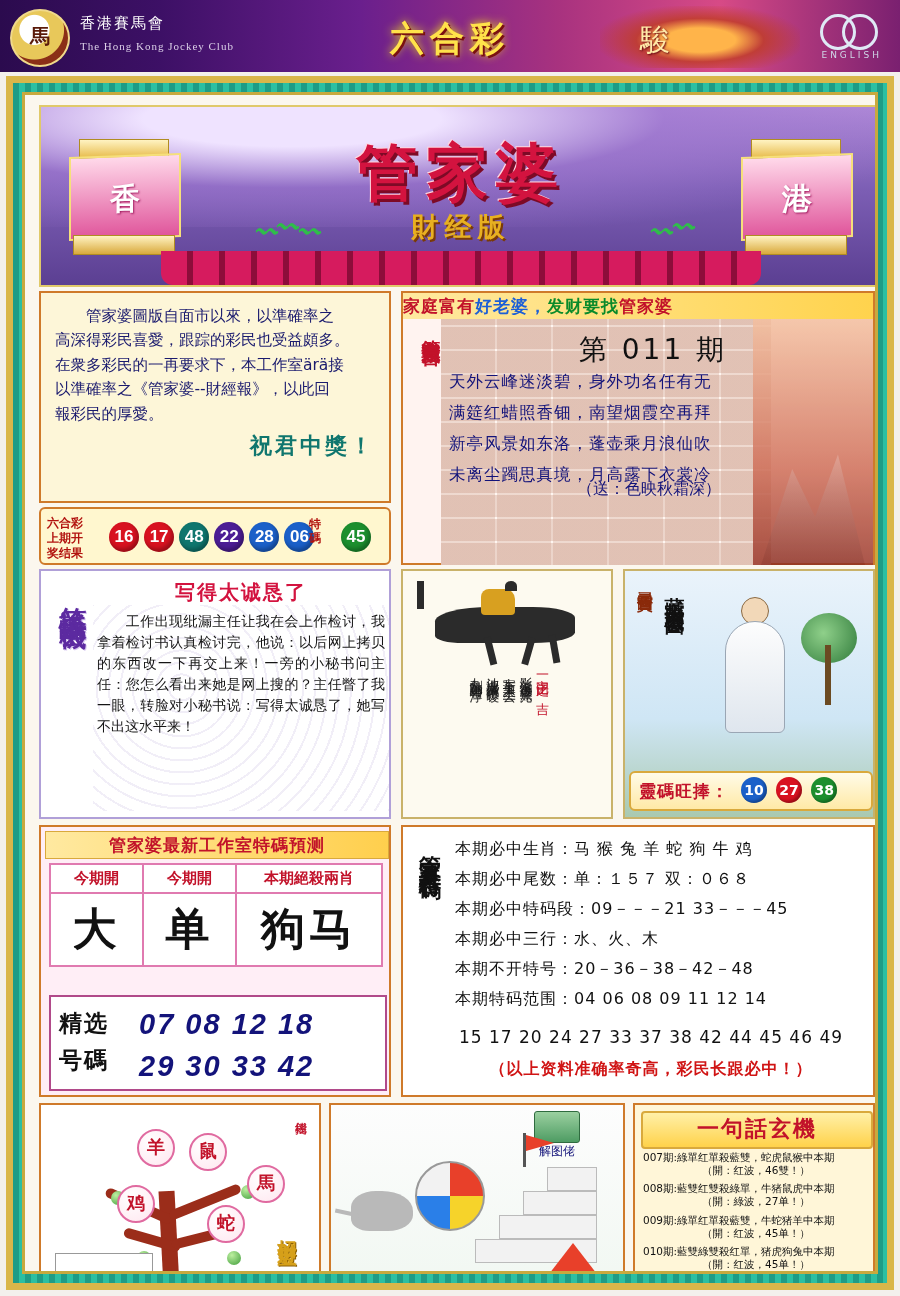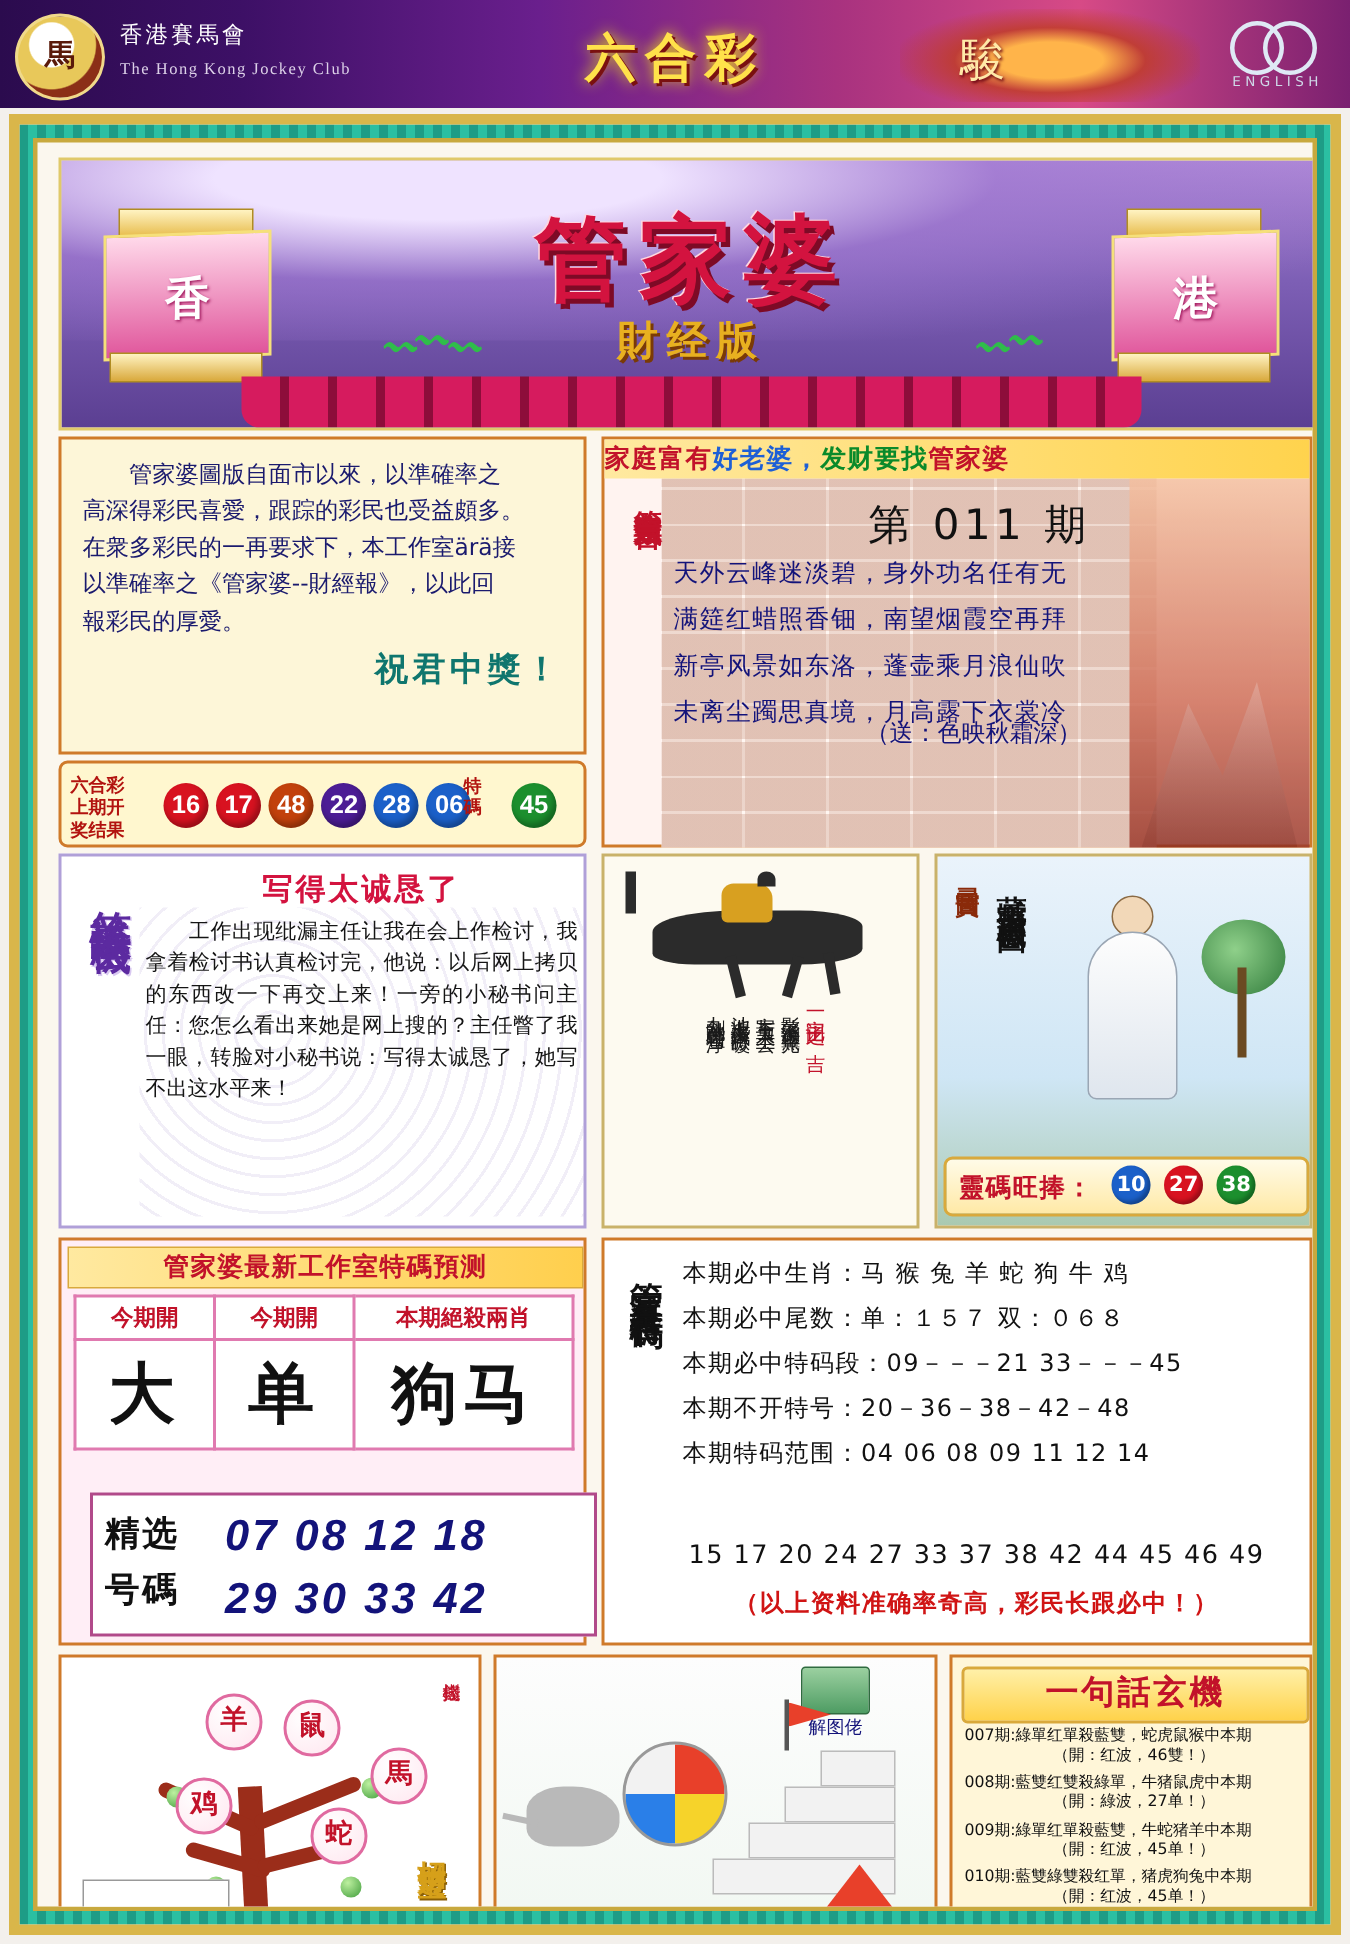--- a/index.html
+++ b/index.html
@@ -333,21 +333,21 @@
   }
   .b-table th{
     border:2px solid #e07ab0;background:#fff;font-size:15px;color:#c2122a;padding:4px 0;font-weight:bold;
   }
   .b-table td{
     border:2px solid #e07ab0;background:#fff;text-align:center;
     font-size:44px;font-weight:bold;color:#111;padding:6px 0;letter-spacing:4px;
   }
   .b-table .picks{
     position:absolute;left:8px;top:168px;width:334px;height:92px;
-    border:2px solid #b14a8a;background:#fff;margin-left:11px;
+    border:2px solid #b14a8a;background:#fff;
   }
   .b-table .picks .vl{
     position:absolute;left:8px;top:8px;width:66px;
     font-size:23px;font-weight:bold;color:#111;line-height:1.6;letter-spacing:2px;
   }
   .b-table .picks .nums{
     position:absolute;left:88px;top:6px;width:238px;
     font-size:29px;font-weight:bold;color:#13137a;line-height:1.45;letter-spacing:2px;
     font-family:"Liberation Sans",sans-serif;
     font-style:italic;
@@ -532,21 +532,21 @@
         <p>以準確率之《管家婆--財經報》，以此回</p>
         <p>報彩民的厚愛。</p>
         <div class="bless">祝君中獎！</div>
       </div>
 
       <div class="box b-result">
         <div class="lbl">六合彩<br>上期开<br>奖结果</div>
         <div class="balls">
           <span class="ball" style="background:#d81220">16</span>
           <span class="ball" style="background:#d81220">17</span>
-          <span class="ball" style="background:#c2410c">48</span>
+          <span class="ball" style="background:#0f766e">48</span>
           <span class="ball" style="background:#4c1d95">22</span>
           <span class="ball" style="background:#1b60c9">28</span>
           <span class="ball" style="background:#1b60c9">06</span>
         </div>
         <div class="sp">特<br>碼</div>
         <div class="spball">
           <span class="ball" style="background:#1c8f2e">45</span>
         </div>
       </div>
 
@@ -640,20 +640,21 @@
           </div>
         </div>
       </div>
 
       <div class="box b-tips">
         <div class="vt">管家婆真言特碼</div>
         <div class="lines">
           <div>本期必中生肖：马 猴 兔 羊 蛇 狗 牛 鸡</div>
           <div>本期必中尾数：单：１５７ 双：０６８</div>
           <div>本期必中特码段：09－－－21  33－－－45</div>
+          <div>本期必中三行：水、火、木</div>
           <div>本期不开特号：20－36－38－42－48</div>
           <div>本期特码范围：04 06 08 09 11 12 14</div>
         </div>
         <div class="wide">15 17 20 24 27 33 37 38 42 44 45 46 49</div>
         <div class="note">（以上资料准确率奇高，彩民长跟必中！）</div>
       </div>
 
       <div class="box b-tree">
         <div class="ladder">搖錢樹</div>
         <div class="trunk"></div>

